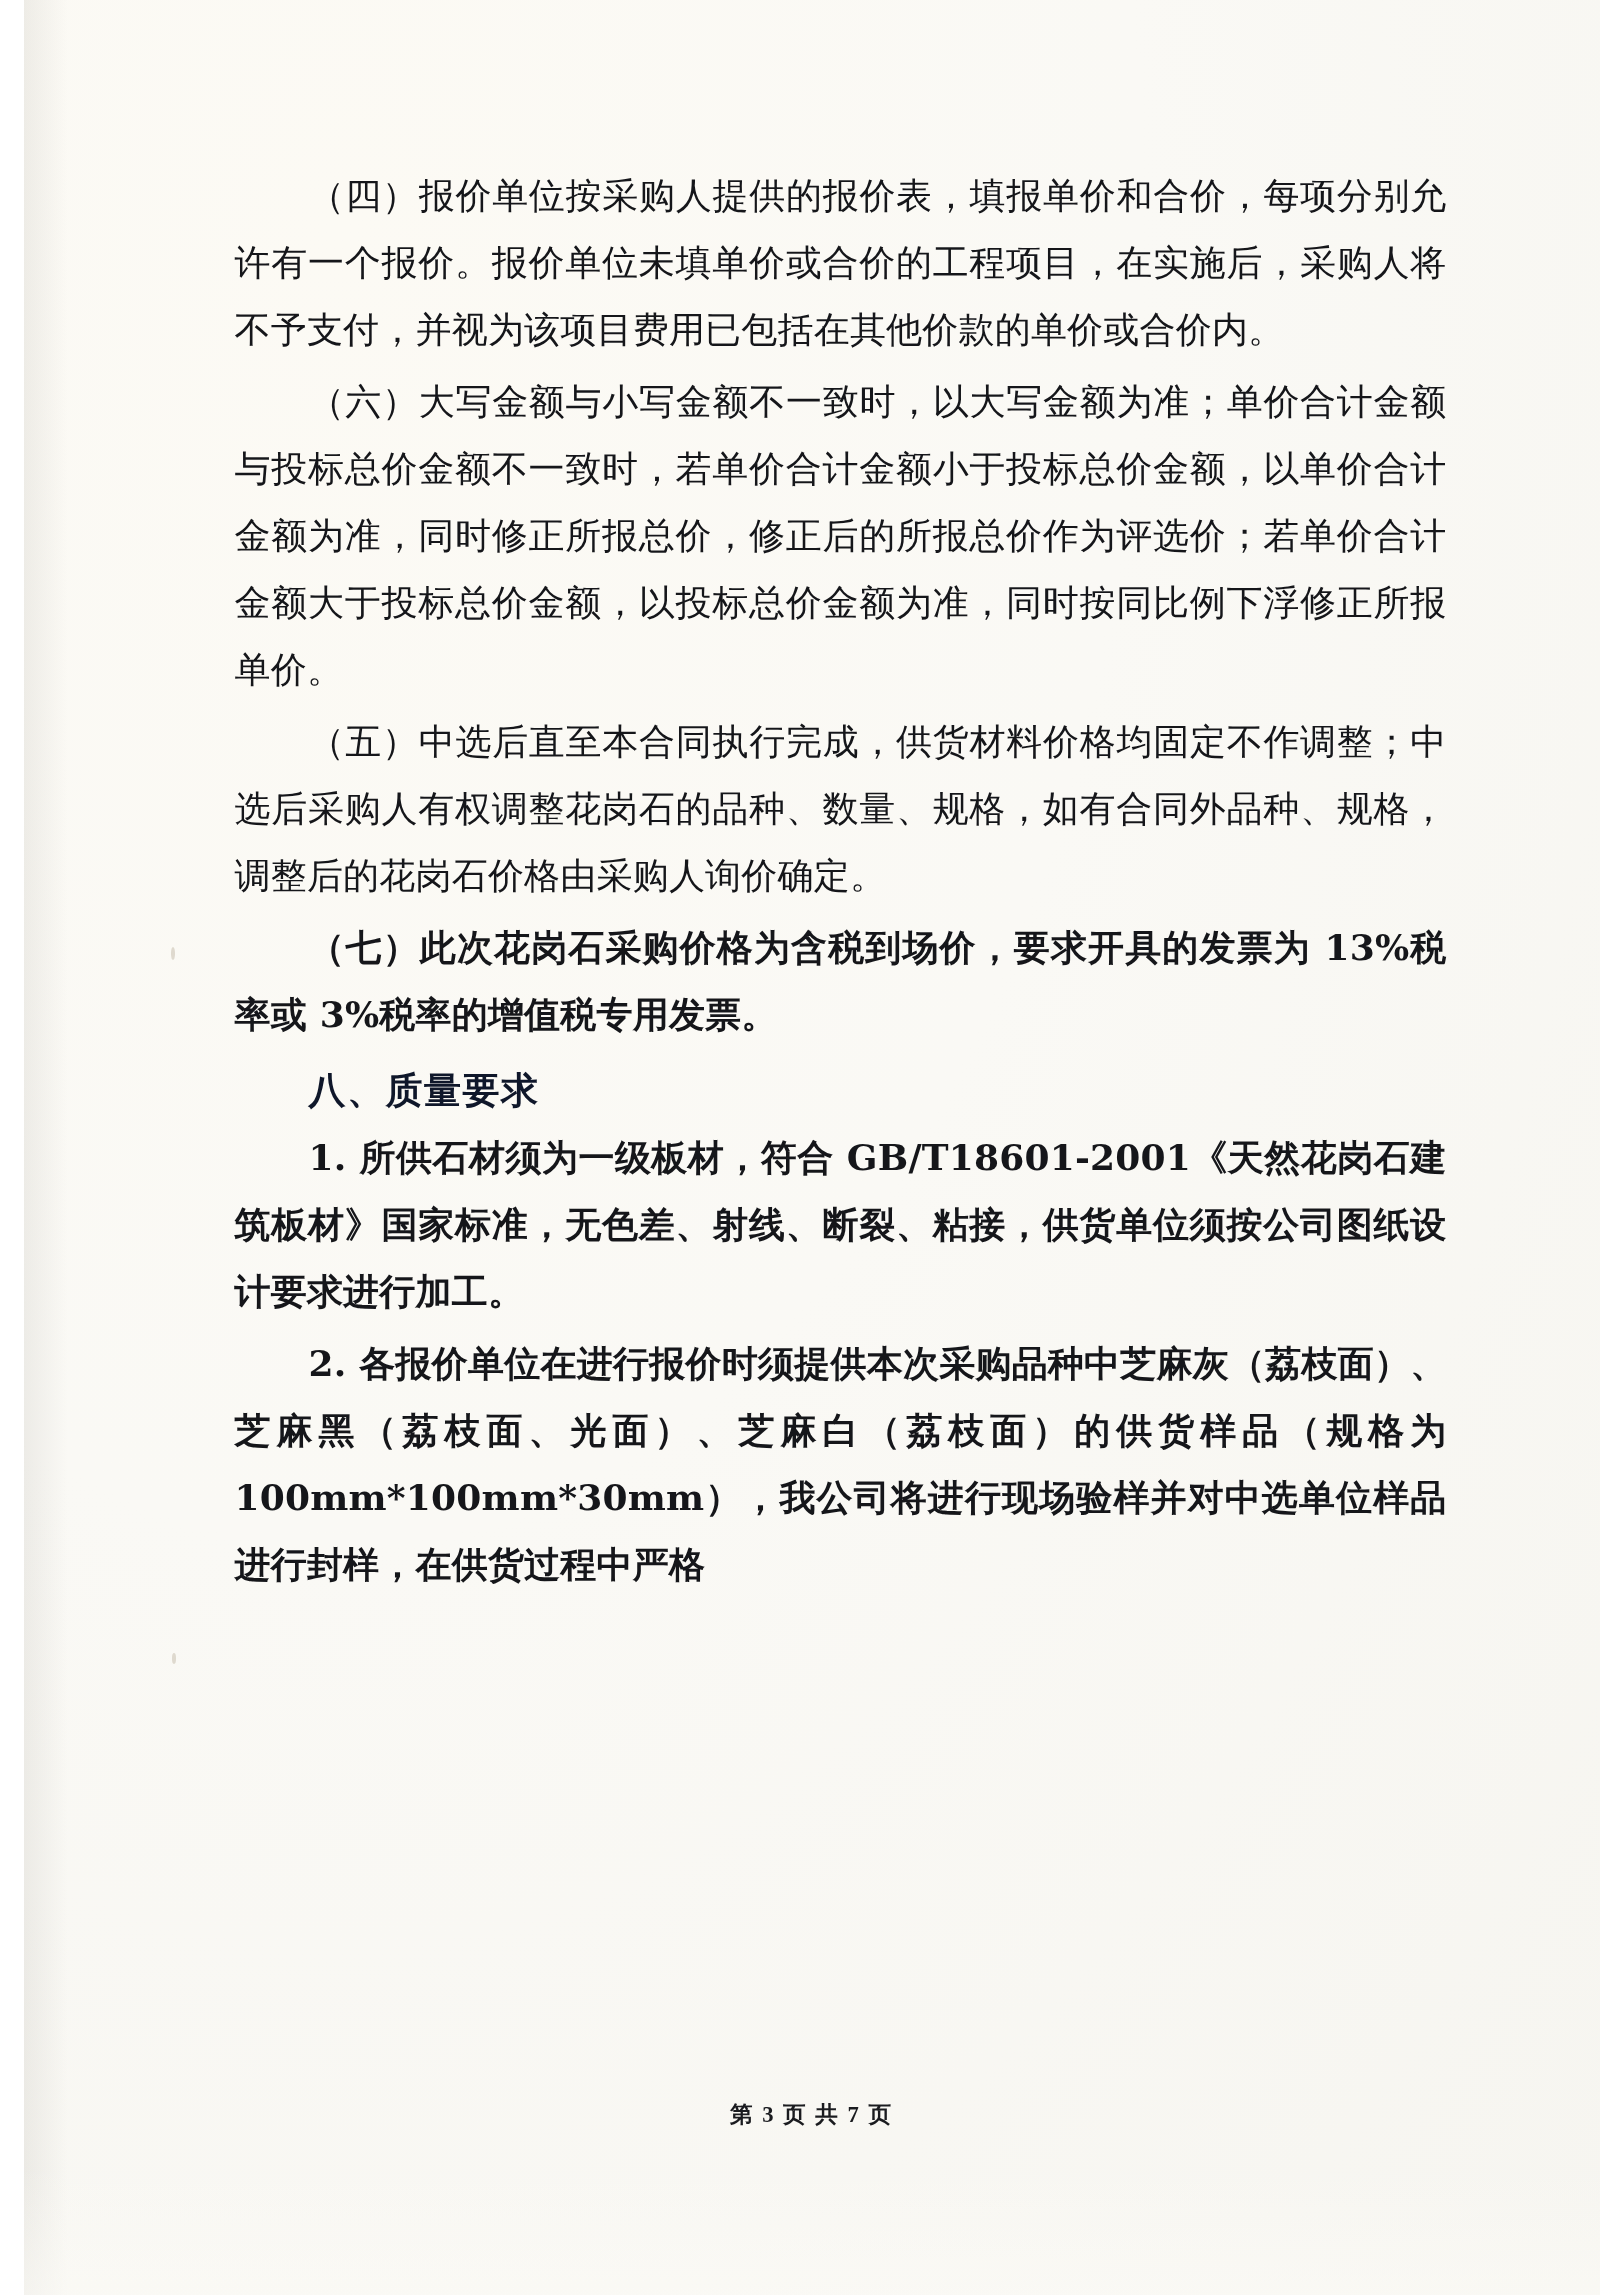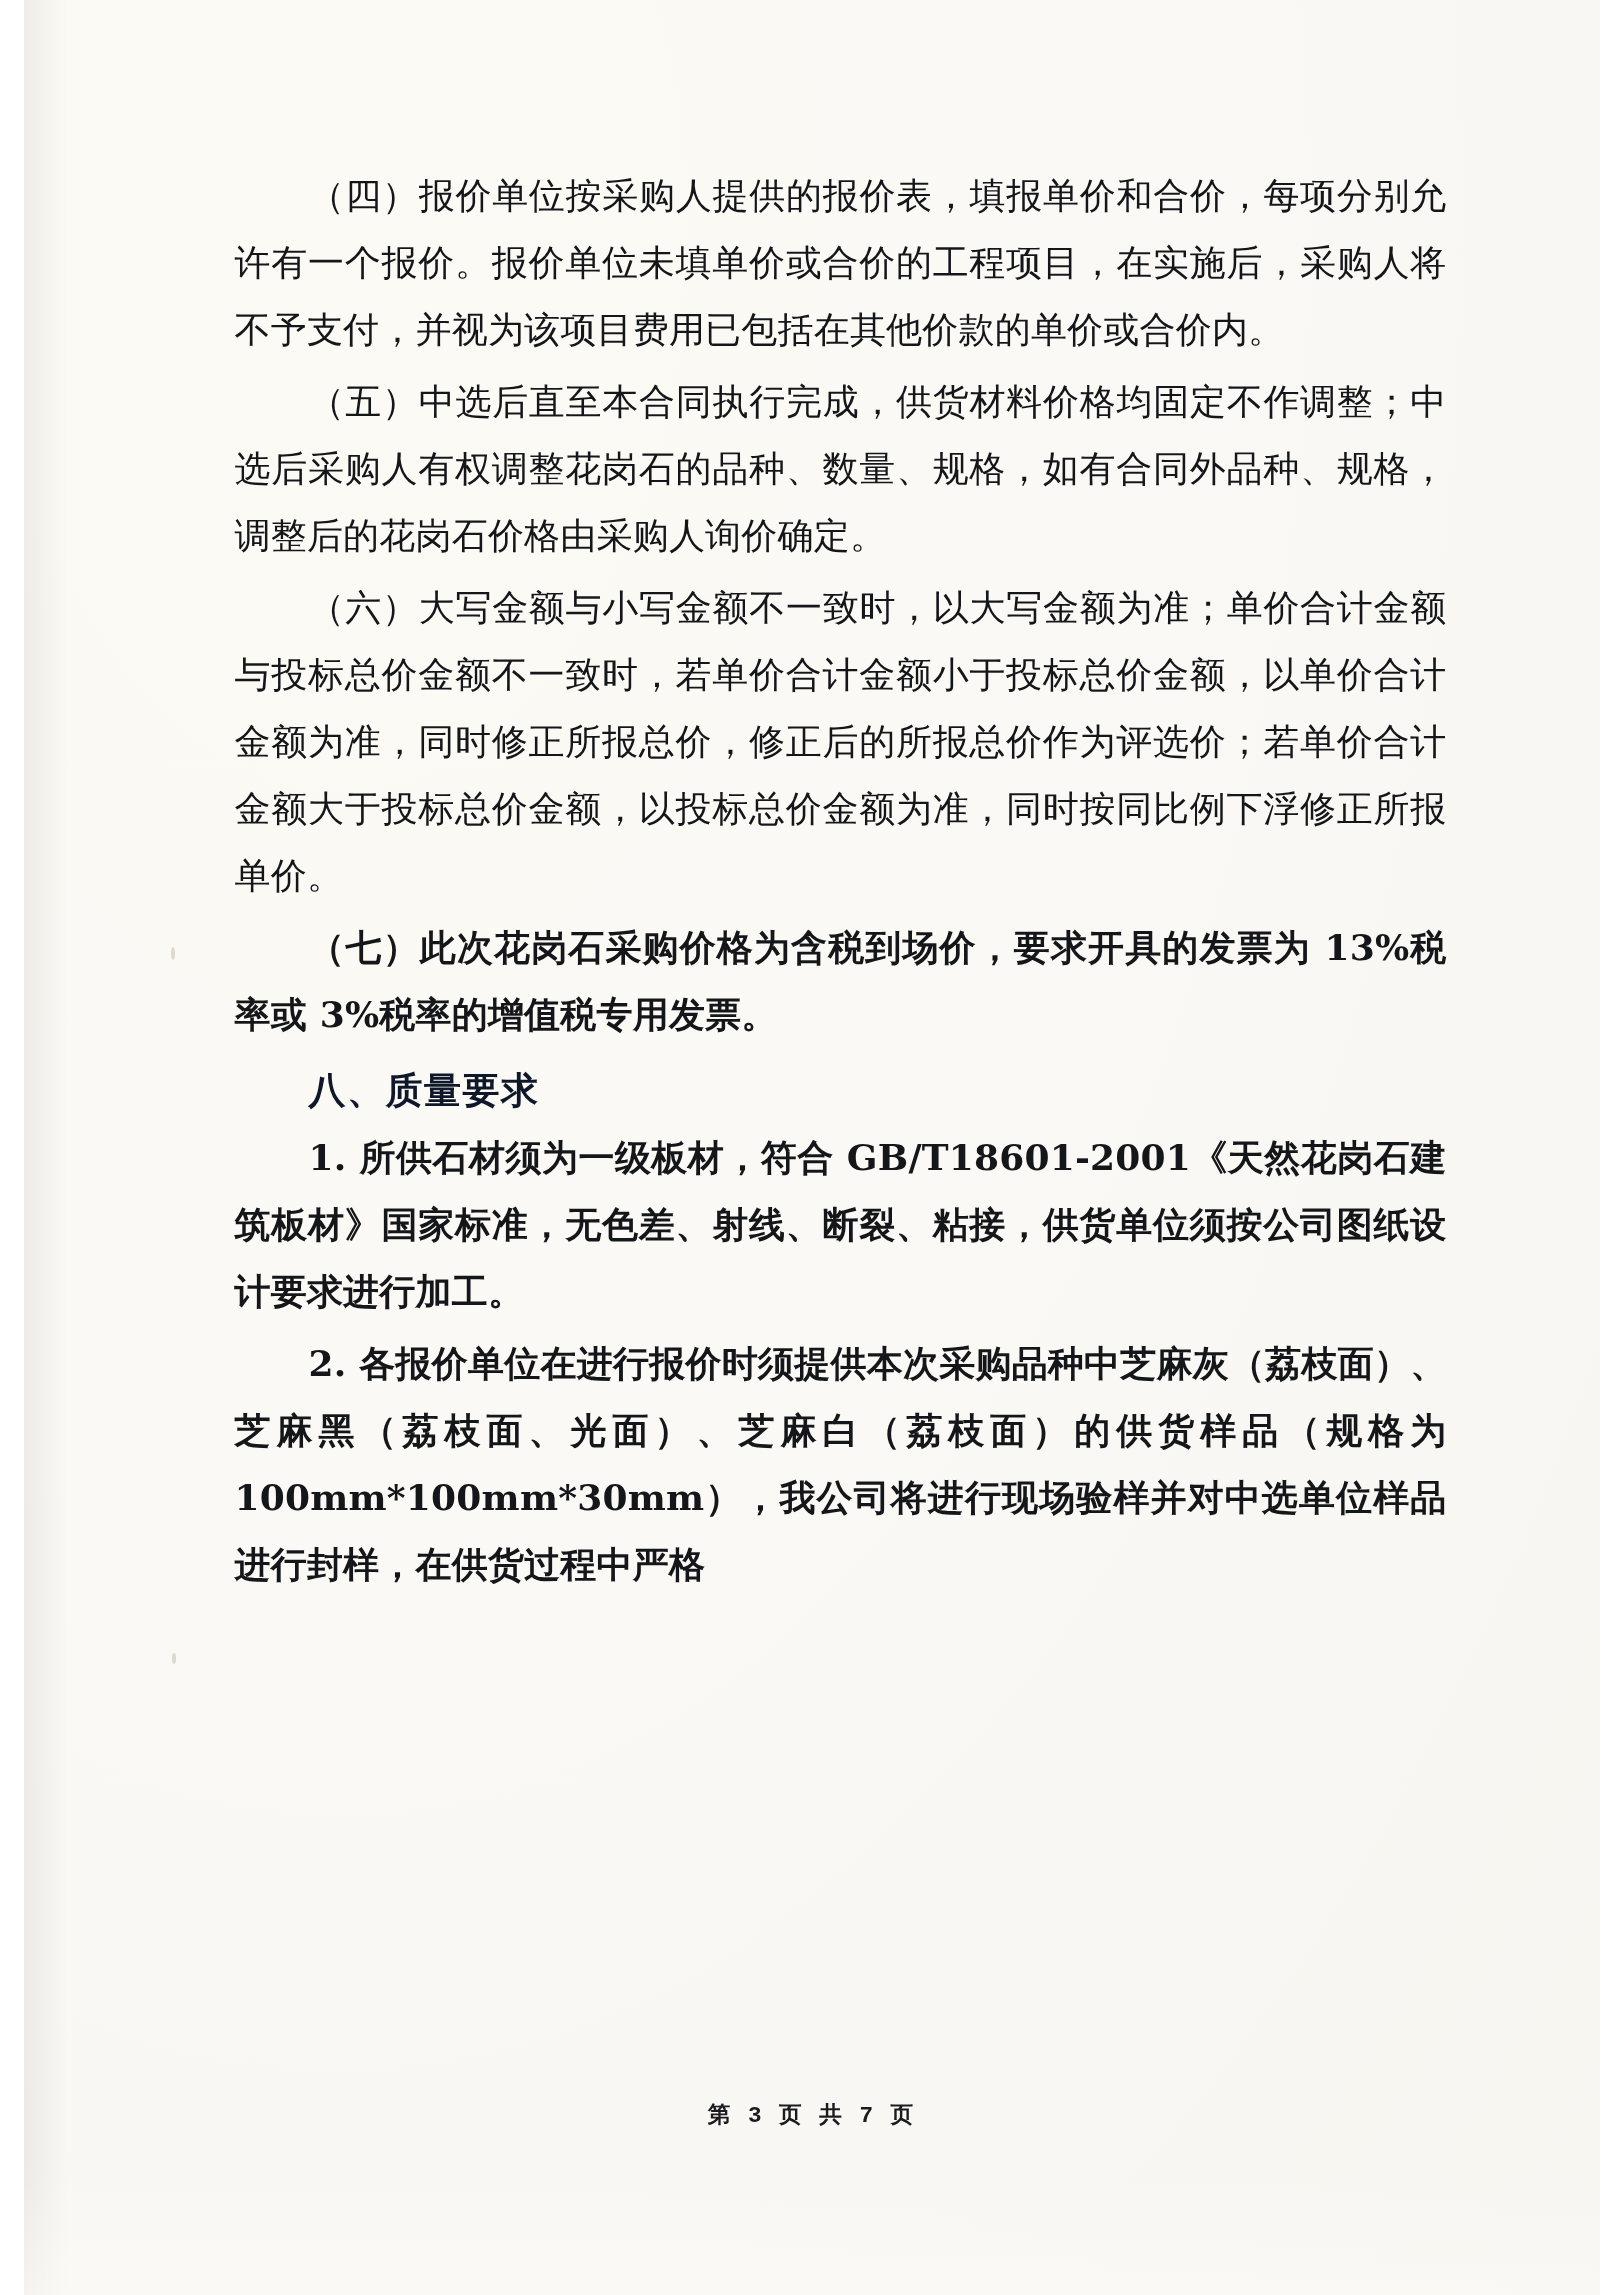--- a/index.html
+++ b/index.html
@@ -59,21 +59,21 @@
   }
   .footer {
     position: absolute;
     left: 0;
     right: 0;
     top: 2099px;
     text-align: center;
     font-size: 22.6px;
     font-weight: bold;
     color: #1a1b1f;
-    font-family: Liberation Mono, monospace;
+    font-family: Liberation Serif, serif;
     letter-spacing: 2px;
   }
   
   .speck {
     position: absolute;
     background: #c9bfae;
     opacity: 0.55;
     border-radius: 50%;
   }
   .speck.s1 { left: 147px; top: 947px; width: 4.4px; height: 12.8px; }
@@ -100,23 +100,23 @@
   <div class="paper-tint"></div>
   <div class="edge-shadow"></div>
 
   <div class="speck s1"></div>
   <div class="speck s2"></div>
 
   <div class="content">
 
     <p class="para indent">（四）报价单位按采购人提供的报价表，填报单价和合价，每项分别允许有一个报价。报价单位未填单价或合价的工程项目，在实施后，采购人将不予支付，并视为该项目费用已包括在其他价款的单价或合价内。</p>
 
+    <p class="para indent">（六）大写金额与小写金额不一致时，以大写金额为准；单价合计金额与投标总价金额不一致时，若单价合计金额小于投标总价金额，以单价合计金额为准，同时修正所报总价，修正后的所报总价作为评选价；若单价合计金额大于投标总价金额，以投标总价金额为准，同时按同比例下浮修正所报单价。</p>
+
     <p class="para indent">（五）中选后直至本合同执行完成，供货材料价格均固定不作调整；中选后采购人有权调整花岗石的品种、数量、规格，如有合同外品种、规格，调整后的花岗石价格由采购人询价确定。</p>
-
-    <p class="para indent">（六）大写金额与小写金额不一致时，以大写金额为准；单价合计金额与投标总价金额不一致时，若单价合计金额小于投标总价金额，以单价合计金额为准，同时修正所报总价，修正后的所报总价作为评选价；若单价合计金额大于投标总价金额，以投标总价金额为准，同时按同比例下浮修正所报单价。</p>
 
     <p class="para indent bold">（七）此次花岗石采购价格为含税到场价，要求开具的发票为 13%税率或 3%税率的增值税专用发票。</p>
 
     <p class="heading">八、质量要求</p>
 
     <p class="para indent bold">1. 所供石材须为一级板材，符合 GB/T18601-2001《天然花岗石建筑板材》国家标准，无色差、射线、断裂、粘接，供货单位须按公司图纸设计要求进行加工。</p>
 
     <p class="para indent bold">2. 各报价单位在进行报价时须提供本次采购品种中芝麻灰（荔枝面）、芝麻黑（荔枝面、光面）、芝麻白（荔枝面）的供货样品（规格为 100mm*100mm*30mm），我公司将进行现场验样并对中选单位样品进行封样，在供货过程中严格</p>
 
   </div>

